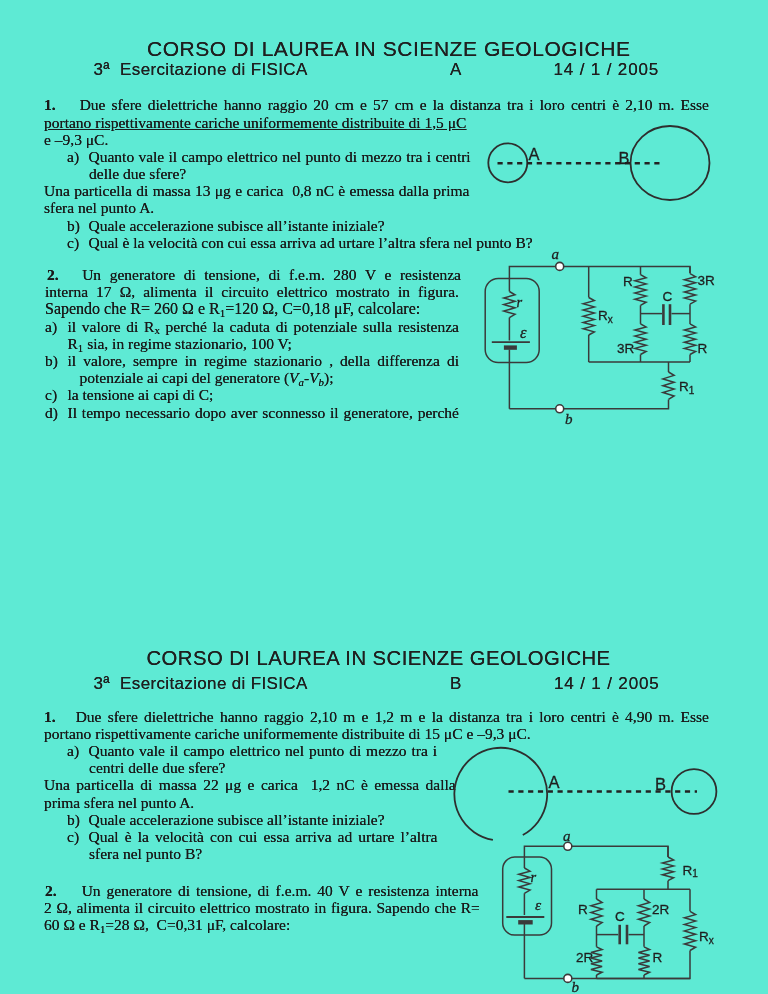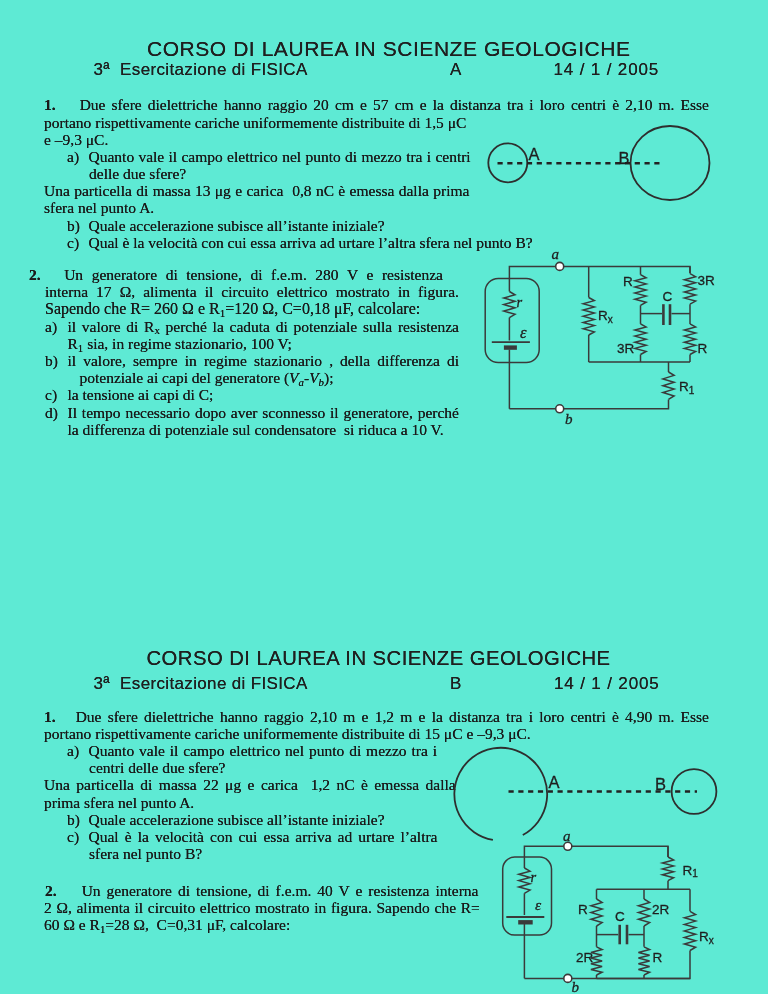--- a/index.html
+++ b/index.html
@@ -18,55 +18,54 @@
 <div class="h" style="left:147.0px;top:37.8px;font-size:21px;line-height:21px;letter-spacing:0.55px;white-space:nowrap;">CORSO DI LAUREA IN SCIENZE GEOLOGICHE</div>
 
 <div class="h" style="left:93.5px;top:61.3px;font-size:17px;line-height:17px;letter-spacing:0.35px;white-space:nowrap;">3ª&nbsp; Esercitazione di FISICA</div>
 
 <div class="h" style="left:450.0px;top:61.3px;font-size:17px;line-height:17px;letter-spacing:0.35px;white-space:nowrap;">A</div>
 
 <div class="h" style="left:553.5px;top:61.3px;font-size:17px;line-height:17px;letter-spacing:0.85px;white-space:nowrap;">14 / 1 / 2005</div>
 
 <div class="t" style="left:44.0px;top:97.4px;font-size:15.5px;line-height:15.5px;width:665.0px;text-align:justify;text-align-last:justify;"><b>1.</b><span class="mk" style="width:24px"></span>Due sfere dielettriche hanno raggio 20 cm e 57 cm e la distanza tra i loro centri è 2,10 m. Esse</div>
 
-<div class="t" style="left:44.0px;top:114.6px;font-size:15.5px;line-height:15.5px;white-space:nowrap;">portano rispettivamente cariche uniformemente distribuite di 1,5 μC</div>
+<div class="t" style="left:44.0px;top:114.6px;font-size:15.5px;line-height:15.5px;white-space:nowrap;text-decoration:underline;">portano rispettivamente cariche uniformemente distribuite di 1,5 μC</div>
 
 <div class="t" style="left:44.0px;top:131.7px;font-size:15.5px;line-height:15.5px;white-space:nowrap;">e –9,3 μC.</div>
 
 <div class="t" style="left:67.0px;top:148.9px;font-size:15.5px;line-height:15.5px;width:403.7px;text-align:justify;text-align-last:justify;"><span class="mk" style="width:21.5px">a)</span>Quanto vale il campo elettrico nel punto di mezzo tra i centri</div>
 
 <div class="t" style="left:89.0px;top:166.0px;font-size:15.5px;line-height:15.5px;white-space:nowrap;">delle due sfere?</div>
 
 <div class="t" style="left:44.0px;top:183.2px;font-size:15.5px;line-height:15.5px;width:425.4px;text-align:justify;text-align-last:justify;">Una particella di massa 13 μg e carica&nbsp; 0,8 nC è emessa dalla prima</div>
 
 <div class="t" style="left:44.0px;top:200.3px;font-size:15.5px;line-height:15.5px;white-space:nowrap;">sfera nel punto A.</div>
 
 <div class="t" style="left:67.0px;top:217.5px;font-size:15.5px;line-height:15.5px;white-space:nowrap;"><span class="mk" style="width:21.5px">b)</span>Quale accelerazione subisce all’istante iniziale?</div>
 
 <div class="t" style="left:67.0px;top:234.7px;font-size:15.5px;line-height:15.5px;white-space:nowrap;"><span class="mk" style="width:21.5px">c)</span>Qual è la velocità con cui essa arriva ad urtare l’altra sfera nel punto B?</div>
 
-<div class="t" style="left:29px;top:267.1px;font-size:15.5px;line-height:15.5px;width:414.0px;text-align:justify;text-align-last:justify;"><b>2.</b><span class="mk" style="width:23.5px"></span>Un generatore di tensione, di f.e.m. 280 V e resistenza</div>
+<div class="t" style="left:47px;top:267.1px;font-size:15.5px;line-height:15.5px;width:414.0px;text-align:justify;text-align-last:justify;"><b>2.</b><span class="mk" style="width:23.5px"></span>Un generatore di tensione, di f.e.m. 280 V e resistenza</div>
 
 <div class="t" style="left:45.0px;top:284.3px;font-size:15.5px;line-height:15.5px;width:414.0px;text-align:justify;text-align-last:justify;">interna 17 Ω, alimenta il circuito elettrico mostrato in figura.</div>
 
 <div class="t" style="left:45.0px;top:301.4px;font-size:16px;line-height:15.5px;white-space:nowrap;">Sapendo che R= 260 Ω e R<sub>1</sub>=120 Ω, C=0,18 μF, calcolare:</div>
 
 <div class="t" style="left:45.0px;top:318.6px;font-size:15.5px;line-height:15.5px;width:414.0px;text-align:justify;text-align-last:justify;"><span class="mk" style="width:22.5px">a)</span>il valore di R<sub>x</sub> perché la caduta di potenziale sulla resistenza</div>
 
 <div class="t" style="left:67.5px;top:335.8px;font-size:15.5px;line-height:15.5px;white-space:nowrap;text-align:right;">R<sub>1</sub> sia, in regime stazionario, 100 V;</div>
 
 <div class="t" style="left:45.0px;top:353.0px;font-size:15.5px;line-height:15.5px;width:414.0px;text-align:justify;text-align-last:justify;"><span class="mk" style="width:22.5px">b)</span>il valore, sempre in regime stazionario , della differenza di</div>
 
 <div class="t" style="left:67.5px;top:370.1px;font-size:15.5px;line-height:15.5px;white-space:nowrap;margin-left:12px;">potenziale ai capi del generatore (<i>V<sub>a</sub></i>-<i>V<sub>b</sub></i>);</div>
 
 <div class="t" style="left:45.0px;top:387.3px;font-size:15.5px;line-height:15.5px;white-space:nowrap;"><span class="mk" style="width:22.5px">c)</span>la tensione ai capi di C;</div>
 
 <div class="t" style="left:45.0px;top:404.5px;font-size:15.5px;line-height:15.5px;width:414.0px;text-align:justify;text-align-last:justify;"><span class="mk" style="width:22.5px">d)</span>Il tempo necessario dopo aver sconnesso il generatore, perché</div>
 
-<div class="t" style="left:67.5px;top:421.7px;font-size:15.5px;line-height:15.5px;white-space:nowrap;">la differenza di potenziale sul condensatore&nbsp; si riduca a 10 V.</div>
 
 <svg style="left:480px;top:120px" width="288" height="100" viewBox="480 120 288 100">
 
 <g>
         <circle cx="507.8" cy="162.8" r="19.5" fill="none" stroke="#2e2e2e" stroke-width="1.8"></circle>
       </g>
 
 <g>
         <ellipse cx="670" cy="163" rx="39.5" ry="37" fill="none" stroke="#2e2e2e" stroke-width="1.8"></ellipse>
       </g>

